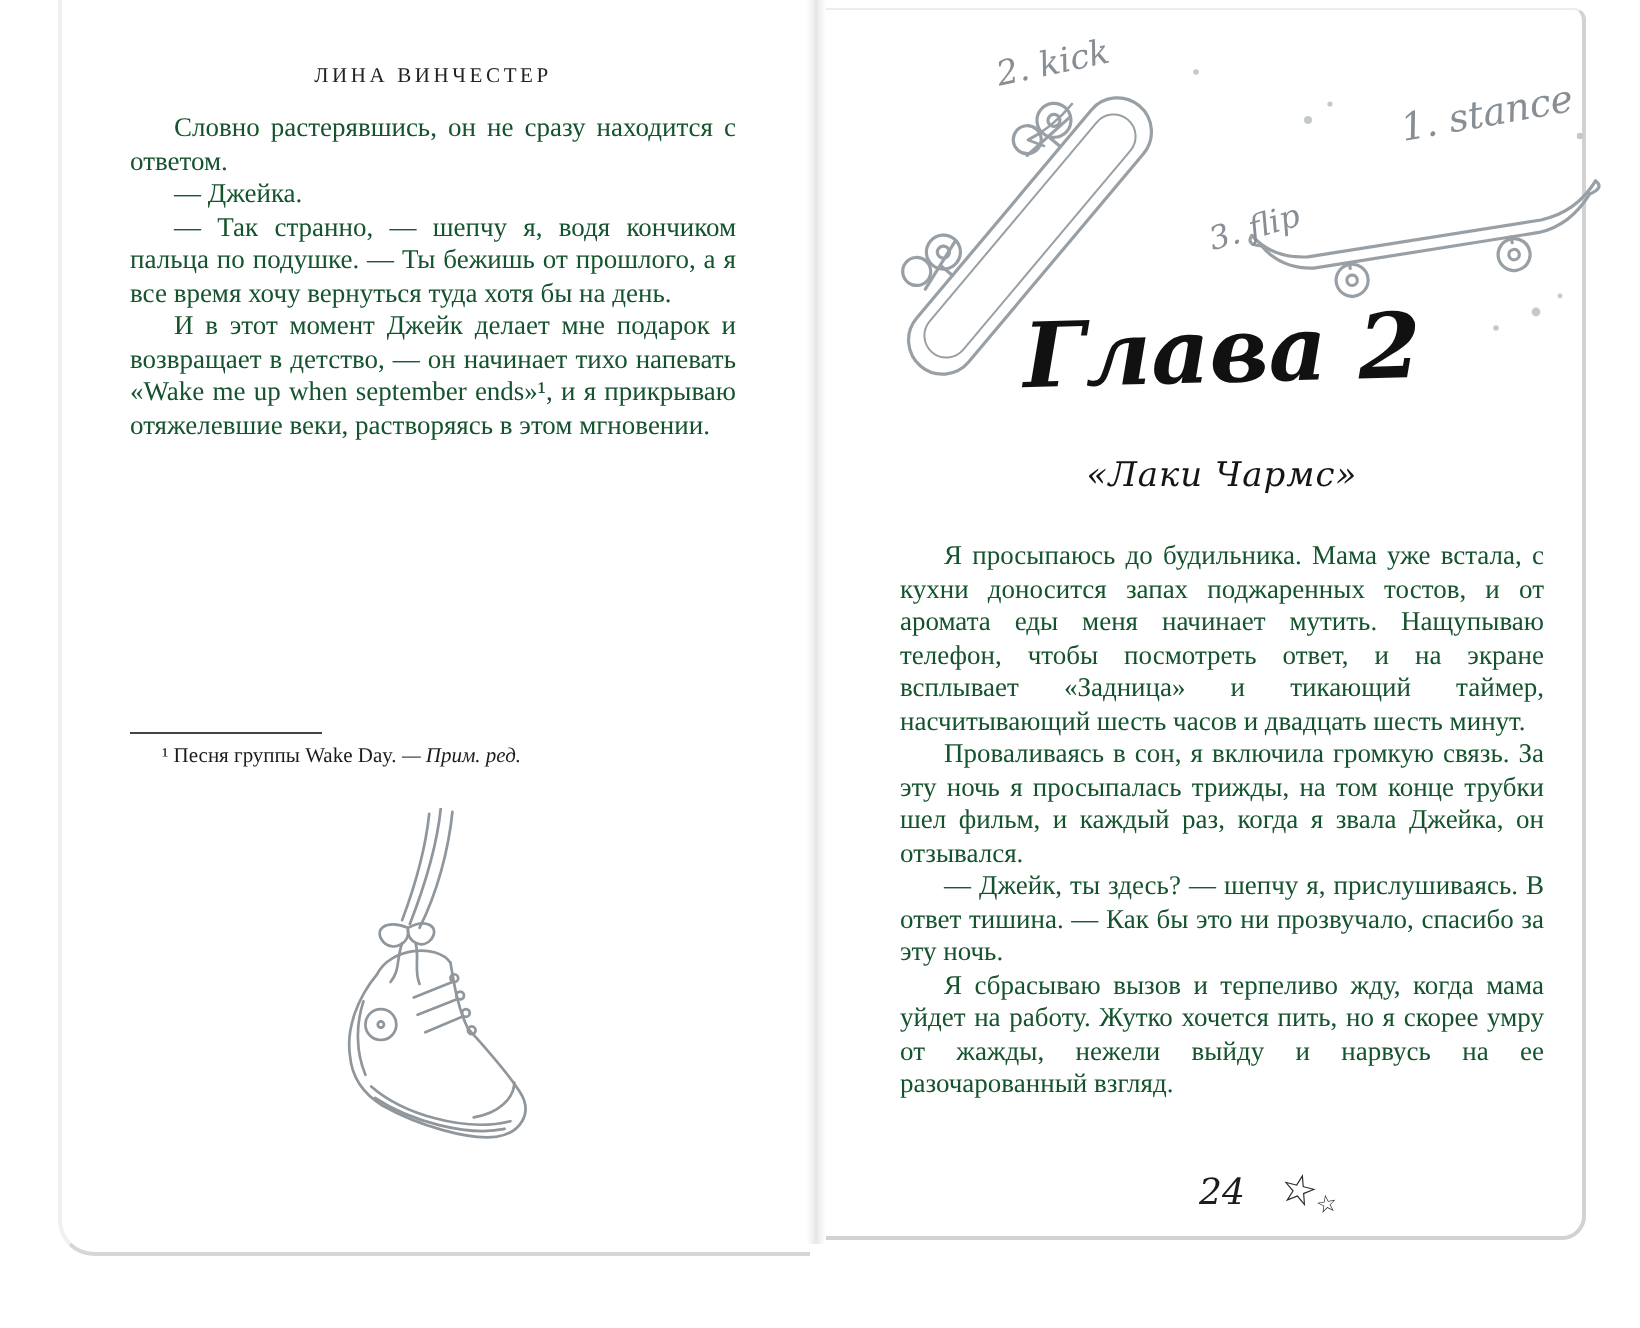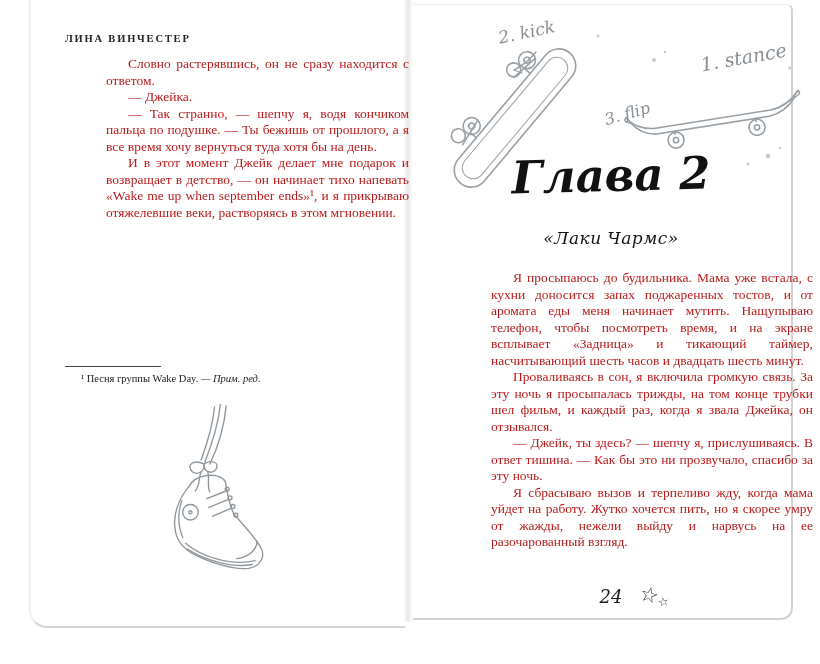--- a/index.html
+++ b/index.html
@@ -14,23 +14,23 @@
                border-bottom:2px solid #d6d6d6; border-left:2px solid #f0f0f0; border-bottom-left-radius:18px; }
   .edge-right { position:absolute; left:413px; top:4px; width:380px; height:616px; pointer-events:none;
                 border-right:2px solid #d2d2d2; border-bottom:2px solid #d2d2d2; border-top:1px solid #ececec;
                 border-bottom-right-radius:12px; border-top-right-radius:6px; }
 
   .page { position:absolute; top:0; height:664px; }
   .page-left { left:0; width:410px; }
   .page-right { left:410px; width:410px; }
 
   
-  .running-head { position:absolute; top:33px; left:65px; width:303px; 
-                  font-size:10.5px; font-weight:bold; letter-spacing:1.8px; color:#222; }
-  .body-text { position:absolute; font-size:13.5px; line-height:16.5px; text-align:justify; color:#b91c1c;margin-left:41px; }
+  .running-head { position:absolute; top:33px; left:65px; width:303px; text-align:center;
+                  font-size:10.5px; font-weight:normal; letter-spacing:1.8px; color:#222; }
+  .body-text { position:absolute; font-size:13.5px; line-height:16.5px; text-align:justify; color:#14532d; }
   .text-left { left:65px; width:303px; top:56px; }
   .text-right { left:40px; width:322px; top:270px; }
   .para { text-indent:22px; }
 
   .footnote-block { position:absolute; left:65px; top:366px; width:303px; }
   .footnote-rule { width:96px; border-top:1px solid #444; }
   .footnote { padding-top:5px; font-size:10.5px; line-height:13px; text-indent:16px; }
   .fn-italic { font-style:italic; }
 
   .sneaker-wrap { position:absolute; left:145px; top:404px; width:145px; height:176px; }
@@ -156,21 +156,21 @@
       <span class="sketch-label label-kick">2. kick</span>
       <span class="sketch-label label-flip">3. flip</span>
       <span class="sketch-label label-stance">1. stance</span>
     </div>
 
     <h1 class="chapter-title">Глава 2</h1>
 
     <div class="chapter-subtitle">«Лаки Чармс»</div>
 
     <div class="body-text text-right">
-        <p class="para">Я просыпаюсь до будильника. Мама уже встала, с кухни доносится запах поджаренных тостов, и от аромата еды меня начинает мутить. Нащупываю телефон, чтобы посмотреть время, и на экране всплывает «Задница» и тикающий таймер, насчитывающий шесть часов и двадцать шесть минут.</p>
+        <p class="para">Я просыпаюсь до будильника. Мама уже встала, с кухни доносится запах поджаренных тостов, и от аромата еды меня начинает мутить. Нащупываю телефон, чтобы посмотреть ответ, и на экране всплывает «Задница» и тикающий таймер, насчитывающий шесть часов и двадцать шесть минут.</p>
         <p class="para">Проваливаясь в сон, я включила громкую связь. За эту ночь я просыпалась трижды, на том конце трубки шел фильм, и каждый раз, когда я звала Джейка, он отзывался.</p>
         <p class="para">— Джейк, ты здесь? — шепчу я, прислушиваясь. В ответ тишина. — Как бы это ни прозвучало, спасибо за эту ночь.</p>
         <p class="para">Я сбрасываю вызов и терпеливо жду, когда мама уйдет на работу. Жутко хочется пить, но я скорее умру от жажды, нежели выйду и нарвусь на ее разочарованный взгляд.</p>
       </div>
 
     <div class="page-number-wrap">
       <span class="page-number">24</span>
       <span class="star star-big">☆</span>
       <span class="star star-small">☆</span>
     </div>

